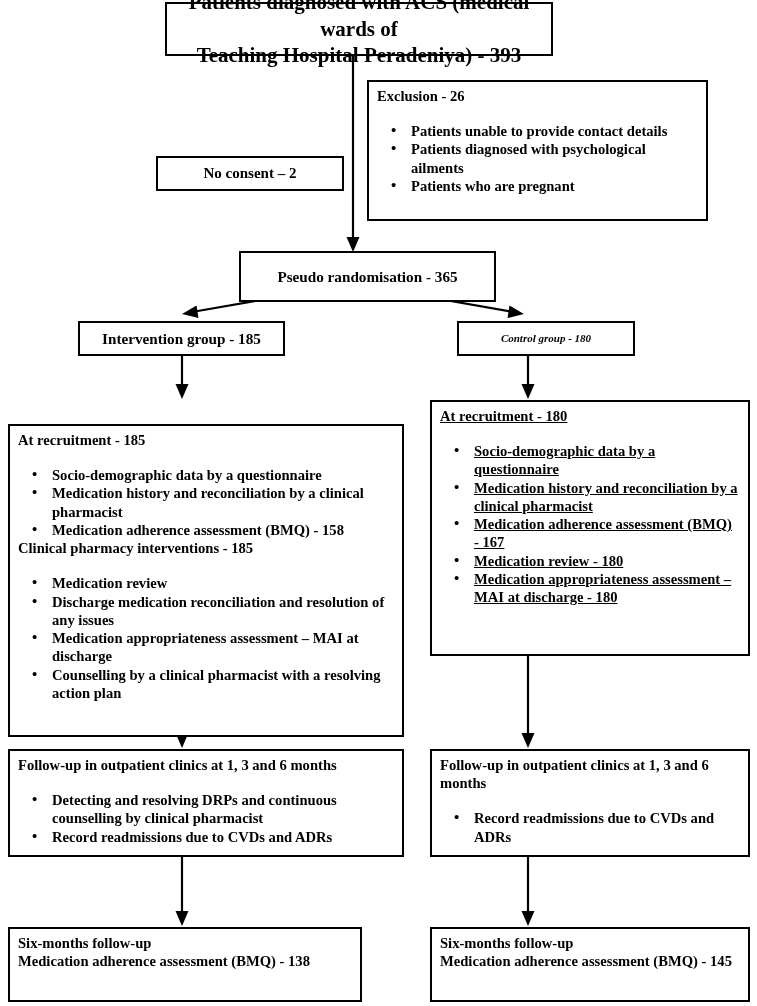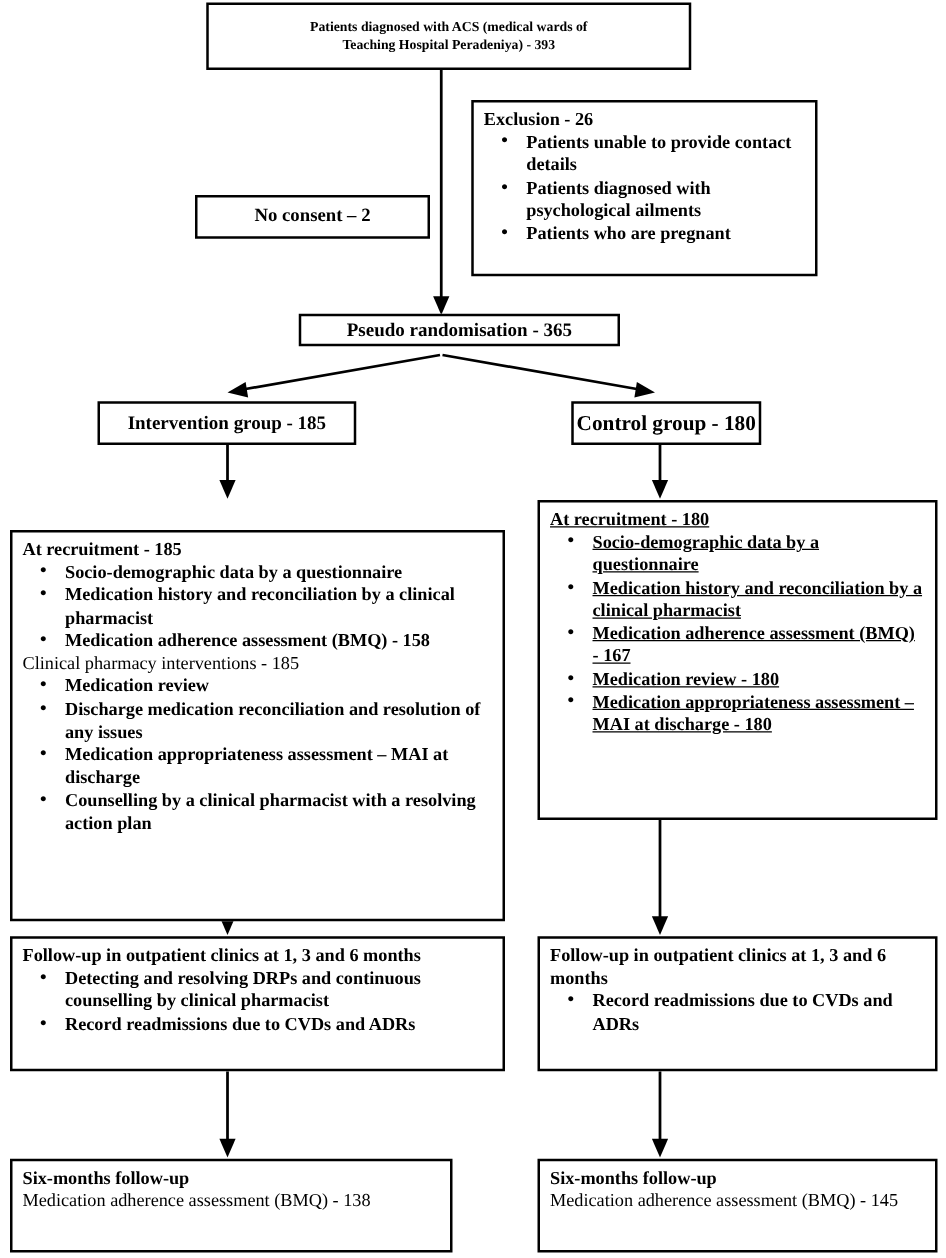--- a/index.html
+++ b/index.html
@@ -36,24 +36,24 @@
   }
   .box.pad {
     padding: 5px 8px 5px 8px;
   }
   .hdr {
     font-weight: bold;
     display: block;
   }
   .plain {
     display: block;
-    font-weight: normal;
+    font-weight: bold;
   }
   ul.bul {
-    margin: 0 0 0 0;
+    margin: 17px 0 0 0;
     padding: 0 0 0 34px;
     list-style: none;
   }
   ul.bul li {
     position: relative;
     font-weight: bold;
     margin: 0;
     padding: 0;
   }
   ul.bul li::before {
@@ -111,47 +111,47 @@
     <line class="edge" x1="528" y1="656" x2="528" y2="738"></line>
     <polygon class="edge-head" points="528,748 521.5,733 534.5,733"></polygon>
 
     <line class="edge" x1="182" y1="857" x2="182" y2="916"></line>
     <polygon class="edge-head" points="182,926 175.5,911 188.5,911"></polygon>
 
     <line class="edge" x1="528" y1="857" x2="528" y2="916"></line>
     <polygon class="edge-head" points="528,926 521.5,911 534.5,911"></polygon>
   </svg>
 
-  <div class="box center pad title-2line" style="left:165px; top:2px; width:388px; height:54px; flex-direction:column; font-size:11px;">
+  <div class="box center pad title-2line" style="left:165px; top:2px; width:388px; height:54px; flex-direction:column; font-size:21px;">
     <span>Patients diagnosed with ACS (medical wards of</span>
     <span>Teaching Hospital Peradeniya) - 393</span>
   </div>
 
   <div class="box center" style="left:156px; top:156px; width:188px; height:35px; font-size:15px;justify-content:center;">
     <span>No consent – 2</span>
   </div>
 
-  <div class="box pad" style="left:377px; top:80px; width:277px; height:141px;">
+  <div class="box pad" style="left:367px; top:80px; width:341px; height:141px;">
     <span class="hdr">Exclusion - 26</span>
     <ul class="bul">
       <li>Patients unable to provide contact details</li>
       <li>Patients diagnosed with psychological ailments</li>
       <li>Patients who are pregnant</li>
     </ul>
   </div>
 
-  <div class="box center" style="left:239px; top:251px; width:257px; height:26px; font-size:15.2px;">
+  <div class="box center" style="left:239px; top:251px; width:257px; height:51px; font-size:15.2px;">
     <span>Pseudo randomisation - 365</span>
   </div>
 
   <div class="box center" style="left:78px; top:321px; width:207px; height:35px; font-size:15.2px;">
     <span>Intervention group - 185</span>
   </div>
 
-  <div class="box center" style="left:457px; top:321px; width:152px; height:35px; font-size:17px;">
+  <div class="box center" style="left:457px; top:321px; width:178px; height:35px; font-size:11px;font-style:italic;">
     <span>Control group - 180</span>
   </div>
 
   <div class="box pad" style="left:8px; top:424px; width:396px; height:313px;">
     <span class="hdr">At recruitment - 185</span>
     <ul class="bul">
       <li>Socio-demographic data by a questionnaire</li>
       <li>Medication history and reconciliation by a clinical pharmacist</li>
       <li>Medication adherence assessment (BMQ) - 158</li>
     </ul>

